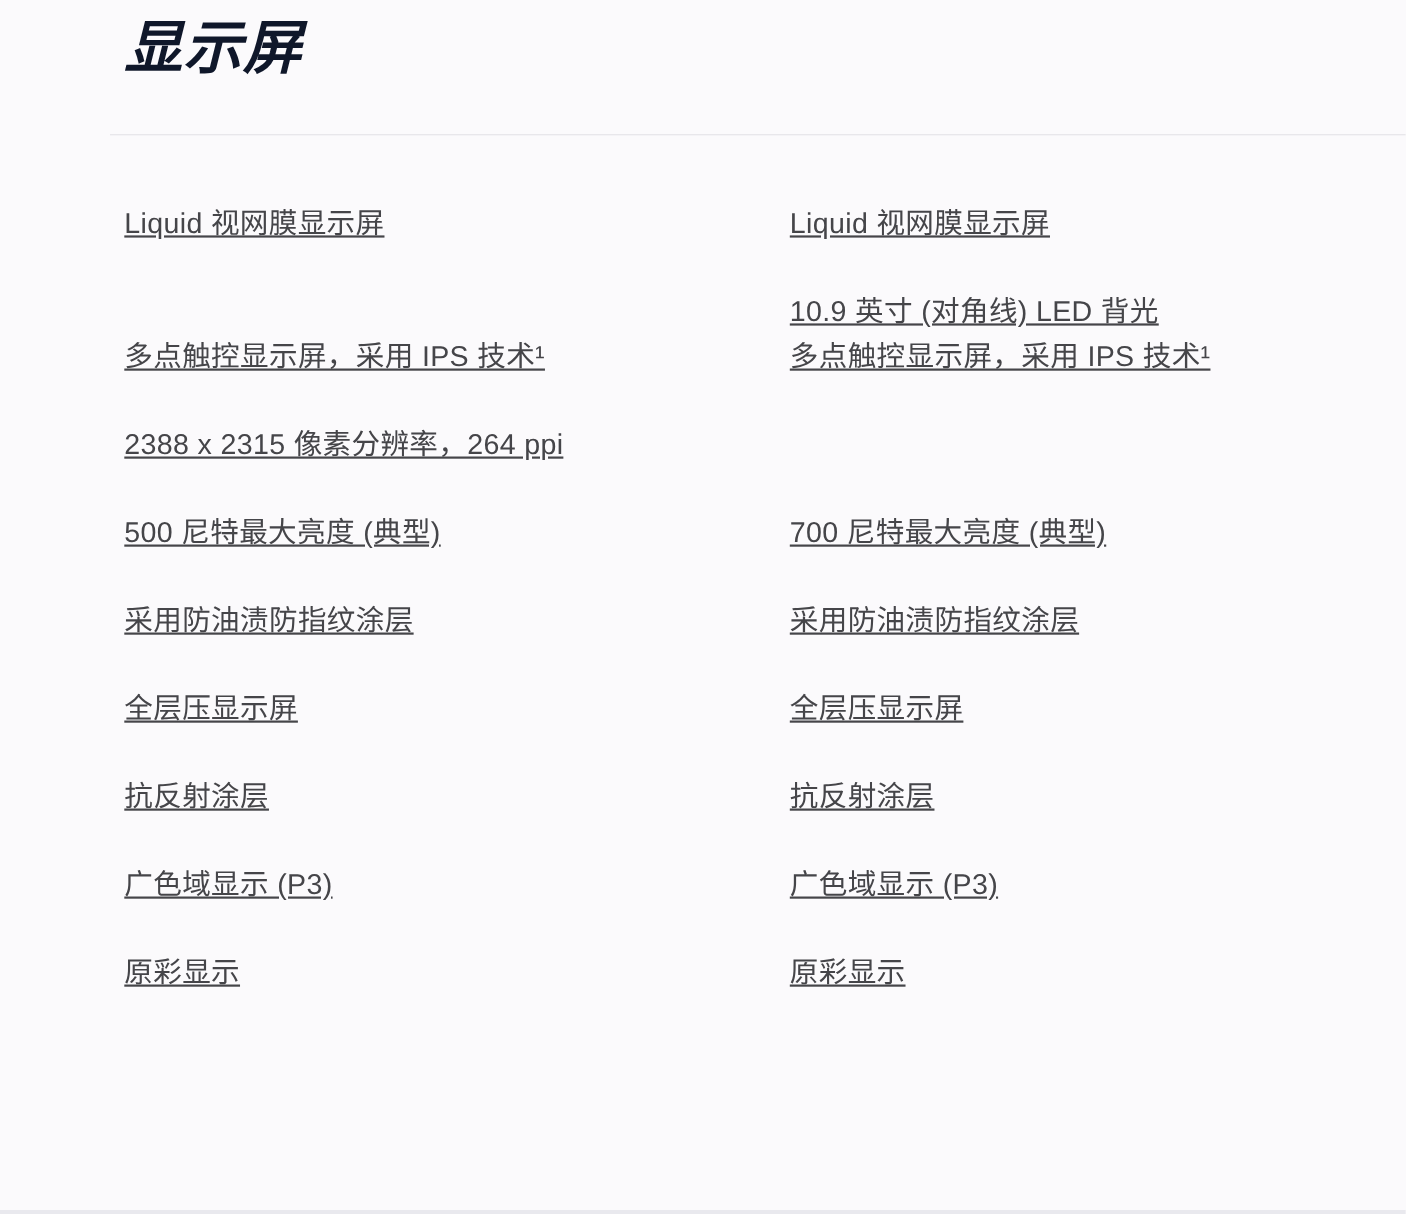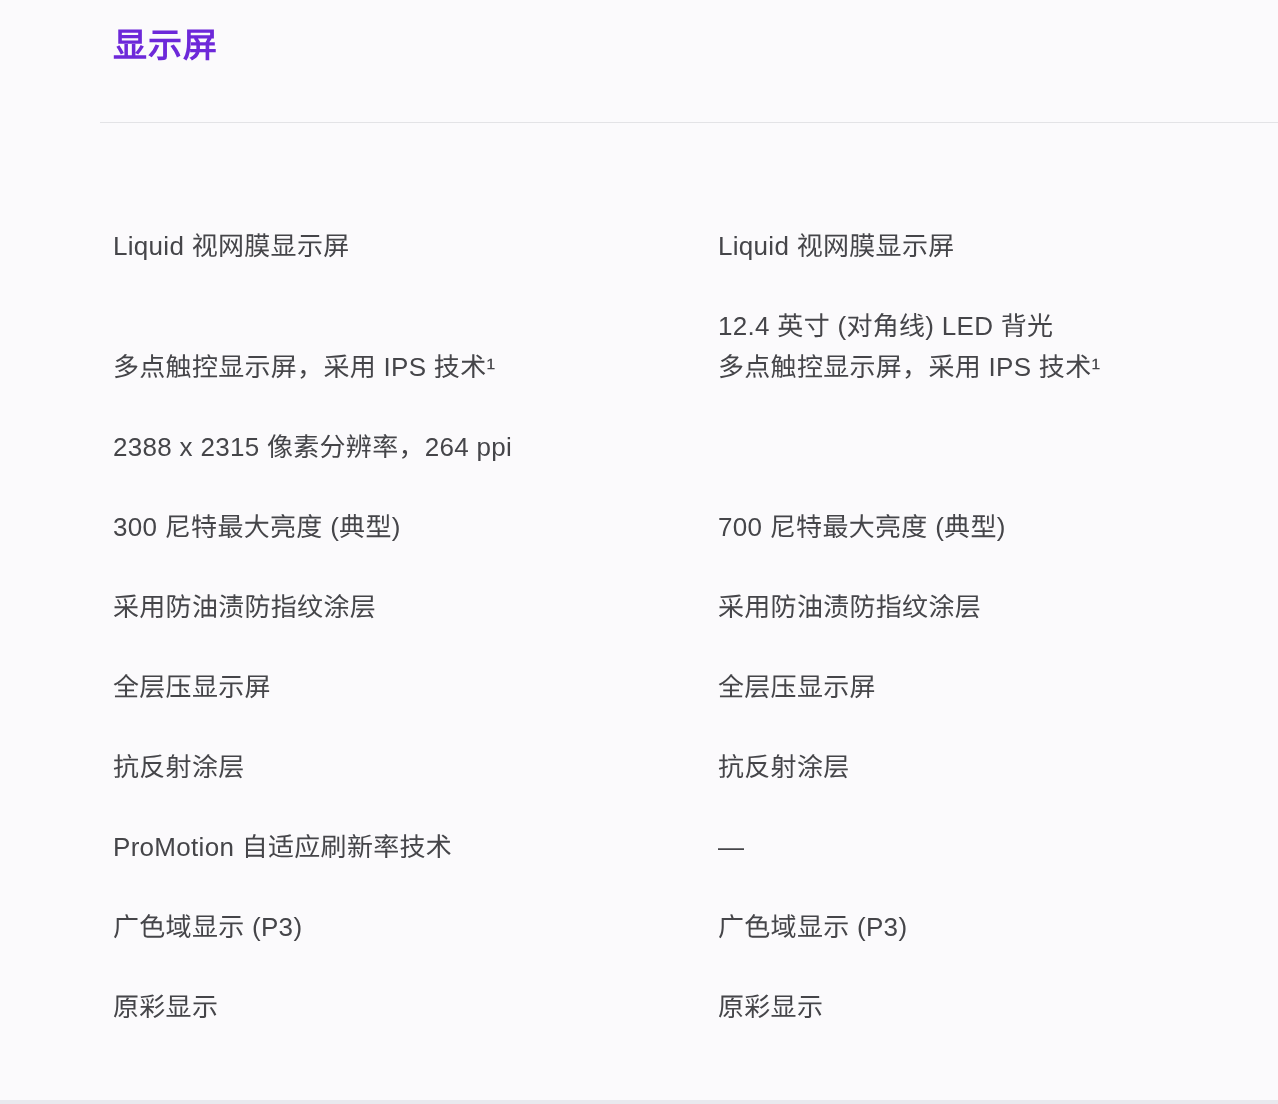--- a/index.html
+++ b/index.html
@@ -14,38 +14,40 @@
   }
   .page {
     position: relative;
     width: 100%;
     height: 100%;
   }
   .section-header {
     padding: 20px 0 0 113px;
   }
   .section-title {
-    font-size: 34px;
+    font-size: 53px;
     line-height: 50px;
     font-weight: 700;
-    color: #6d28d9;
+    color: #0f172a;
     letter-spacing: 1px;
+    font-style: italic;
   }
   .section-divider {
     margin-left: 100px;
     margin-top: 52px;
     height: 1px;
     background: #e3e3e6;
     border: none;
   }
   .spec-table {
-    margin-top: 103px;
+    margin-top: 60px;
     padding-left: 113px;
     padding-right: 40px;
     display: block;
+    text-decoration: underline;
   }
   .spec-row {
     display: grid;
     grid-template-columns: 605px 1fr;
     margin-bottom: 39px;
   }
   .spec-cell {
     font-size: 26px;
     line-height: 41px;
     font-weight: 400;
@@ -74,51 +76,47 @@
 
   <div class="spec-table">
 
     <div class="spec-row">
       <p class="spec-cell">Liquid 视网膜显示屏</p>
       <p class="spec-cell">Liquid 视网膜显示屏</p>
     </div>
 
     <div class="spec-row">
       <p class="spec-cell"><br><span>多点触控显示屏，采用 IPS 技术¹</span></p>
-      <p class="spec-cell"><span>12.4 英寸 (对角线) LED 背光</span><br><span>多点触控显示屏，采用 IPS 技术¹</span></p>
+      <p class="spec-cell"><span>10.9 英寸 (对角线) LED 背光</span><br><span>多点触控显示屏，采用 IPS 技术¹</span></p>
     </div>
 
     <div class="spec-row">
       <p class="spec-cell">2388 x 2315 像素分辨率，264 ppi</p>
     </div>
 
     <div class="spec-row">
-      <p class="spec-cell">300 尼特最大亮度 (典型)</p>
+      <p class="spec-cell">500 尼特最大亮度 (典型)</p>
       <p class="spec-cell">700 尼特最大亮度 (典型)</p>
     </div>
 
     <div class="spec-row">
       <p class="spec-cell">采用防油渍防指纹涂层</p>
       <p class="spec-cell">采用防油渍防指纹涂层</p>
     </div>
 
     <div class="spec-row">
       <p class="spec-cell">全层压显示屏</p>
       <p class="spec-cell">全层压显示屏</p>
     </div>
 
     <div class="spec-row">
       <p class="spec-cell">抗反射涂层</p>
       <p class="spec-cell">抗反射涂层</p>
     </div>
 
-    <div class="spec-row">
-      <p class="spec-cell">ProMotion 自适应刷新率技术</p>
-      <p class="spec-cell">—</p>
-    </div>
 
     <div class="spec-row">
       <p class="spec-cell">广色域显示 (P3)</p>
       <p class="spec-cell">广色域显示 (P3)</p>
     </div>
 
     <div class="spec-row">
       <p class="spec-cell">原彩显示</p>
       <p class="spec-cell">原彩显示</p>
     </div>

